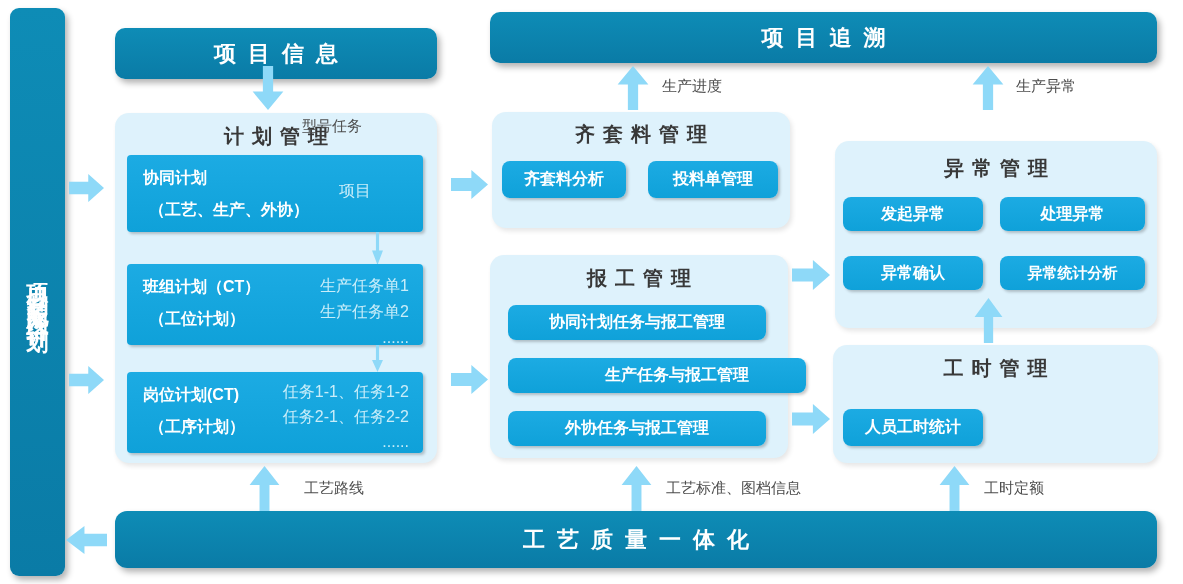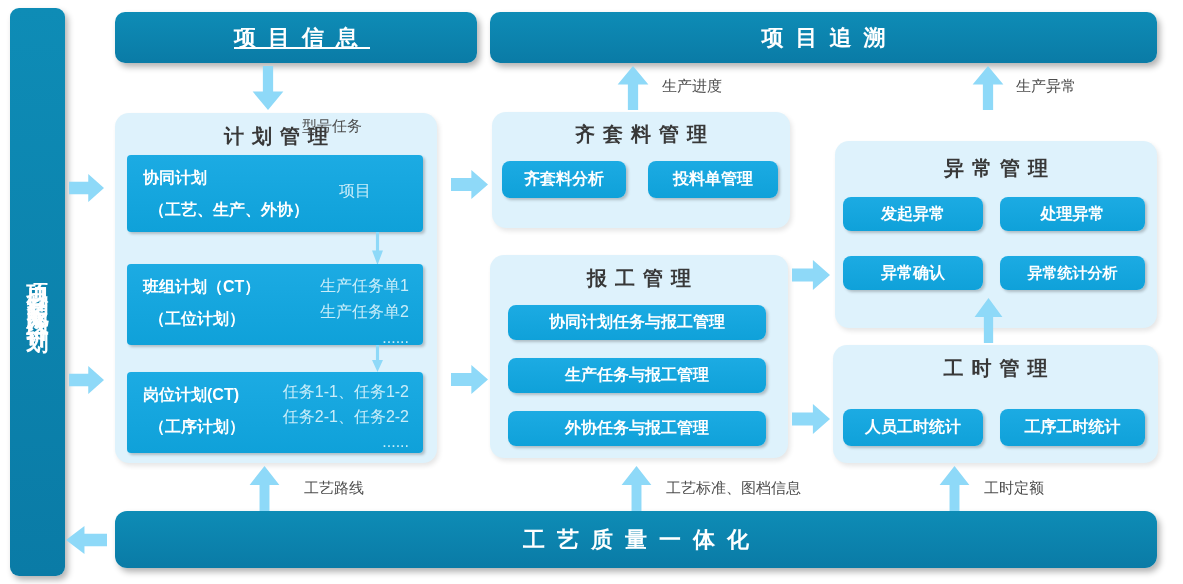--- a/index.html
+++ b/index.html
@@ -59,21 +59,21 @@
 </style>
 </head>
 <body>
 
 <div class="canvas">
 
   <div class="darkbar" style="left:10px;top:8px;width:55px;height:568px;border-radius:9px;">
     <div class="vlabel">项目制装配网络计划</div>
   </div>
 
-  <div class="darkbar" style="left:115px;top:12px;width:362px;height:51px;text-decoration:underline;">
+  <div class="darkbar" style="left:115px;top:28px;width:322px;height:51px;">
     <div class="t">项目信息</div>
   </div>
   <div class="darkbar" style="left:490px;top:12px;width:667px;height:51px;">
     <div class="t">项目追溯</div>
   </div>
 
   <div class="darkbar" style="left:115px;top:511px;width:1042px;height:57px;border-radius:12px;">
     <div class="t">工艺质量一体化</div>
   </div>
 
@@ -113,36 +113,35 @@
 
   <div class="panel" style="left:492px;top:112px;width:298px;height:116px;">
     <div class="panel-title" style="top:9px;">齐套料管理</div>
     <div class="chip" style="left:10px;top:49px;width:124px;height:37px;">齐套料分析</div>
     <div class="chip" style="left:156px;top:49px;width:130px;height:37px;">投料单管理</div>
   </div>
 
   <div class="panel" style="left:490px;top:255px;width:298px;height:203px;">
     <div class="panel-title" style="top:10px;">报工管理</div>
     <div class="chip" style="left:18px;top:50px;width:258px;height:35px;">协同计划任务与报工管理</div>
-    <div class="chip" style="left:18px;top:103px;width:258px;height:35px;">生产任务与报工管理</div>
+    <div class="chip" style="left:18px;top:103px;width:258px;height:35px;padding-left:40px;">生产任务与报工管理</div>
     <div class="chip" style="left:18px;top:156px;width:258px;height:35px;">外协任务与报工管理</div>
   </div>
 
   <div class="panel" style="left:835px;top:107px;width:322px;height:187px;margin-top:34px;">
     <div class="panel-title" style="top:14px;">异常管理</div>
     <div class="chip" style="left:8px;top:56px;width:140px;height:34px;">发起异常</div>
     <div class="chip" style="left:165px;top:56px;width:145px;height:34px;">处理异常</div>
     <div class="chip" style="left:8px;top:115px;width:140px;height:34px;">异常确认</div>
     <div class="chip" style="left:165px;top:115px;width:145px;height:34px;font-size:15px;">异常统计分析</div>
   </div>
 
   <div class="panel" style="left:833px;top:345px;width:325px;height:118px;">
     <div class="panel-title" style="top:10px;">工时管理</div>
     <div class="chip" style="left:10px;top:64px;width:140px;height:37px;">人员工时统计</div>
-    <div class="chip" style="left:167px;top:64px;width:145px;height:37px;">工序工时统计</div>
   </div>
 
   <div class="arrow down" style="left:252px;top:66px;width:32px;height:44px;"></div>
   <div class="arrow up" style="left:617px;top:66px;width:32px;height:44px;"></div>
   <div class="arrow up" style="left:972px;top:66px;width:32px;height:44px;"></div>
   <div class="arrow right" style="left:69px;top:174px;width:35px;height:28px;"></div>
   <div class="arrow right" style="left:69px;top:366px;width:35px;height:28px;"></div>
   <div class="arrow right" style="left:451px;top:170px;width:37px;height:29px;"></div>
   <div class="arrow right" style="left:451px;top:365px;width:37px;height:29px;"></div>
   <div class="arrow right" style="left:792px;top:260px;width:38px;height:30px;"></div>

